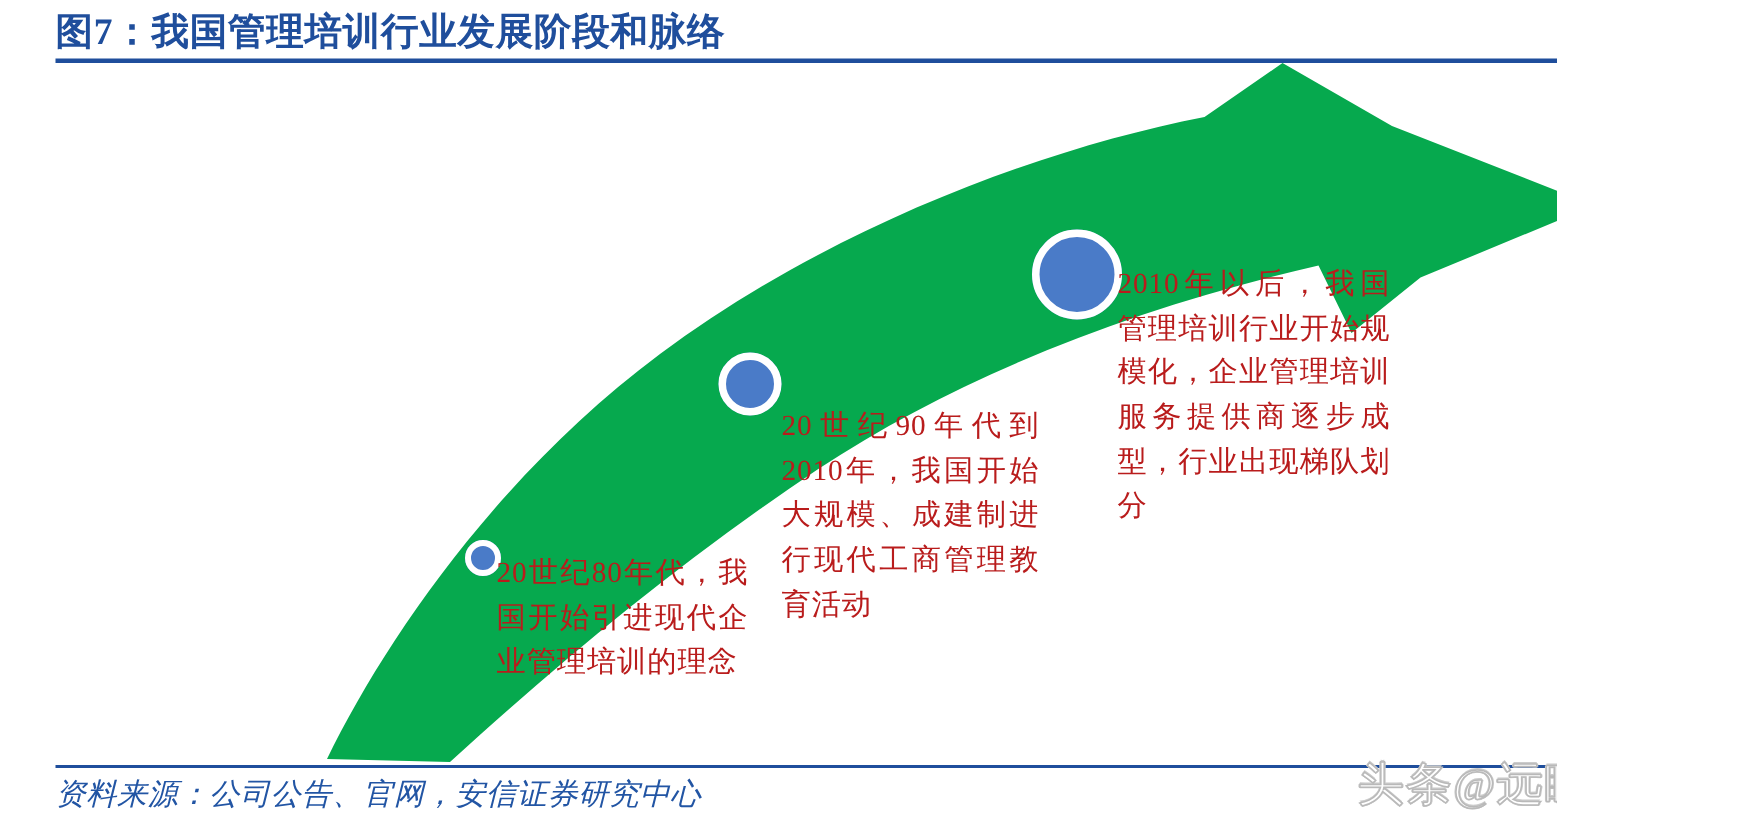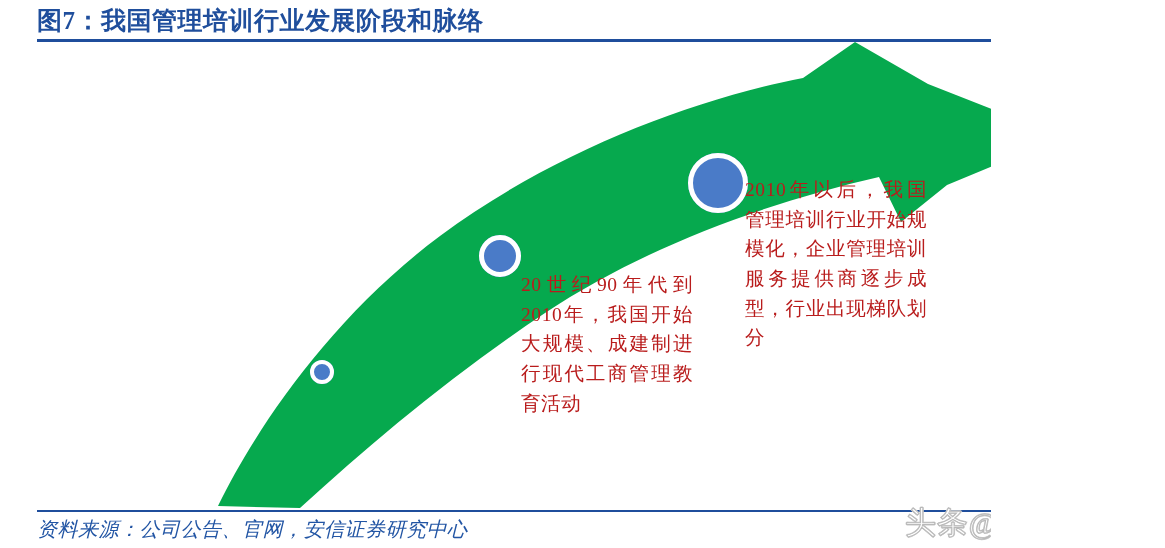--- a/index.html
+++ b/index.html
@@ -11,20 +11,21 @@
   body {
     font-family: "Liberation Serif", "DejaVu Serif", serif;
   }
 
   #figure {
     position: relative;
     width: 991px;
     height: 548px;
     background: #ffffff;
     overflow: hidden;
+    padding-left: 47px;
   }
 
   
   .fig-title {
     position: absolute;
     left: 37px;
     top: 4px;
     font-family: "Liberation Serif", "DejaVu Serif", serif;
     font-size: 25px;
     font-weight: bold;
@@ -147,20 +148,21 @@
         L 901 222
         L 879 177
         C 760 204, 640 250, 545 313
         C 452 375, 370 444, 300 508
         Z" fill="#06A94E"></path>
   </svg>
 
   <div class="node small">
     <div class="ring"></div>
   </div>
+  <div class="stage-text t1">20世纪80年代，我国开始引进现代企业管理培训的理念</div>
 
   <div class="node medium">
     <div class="ring"></div>
   </div>
   <div class="stage-text t2">20世纪90年代到2010年，我国开始大规模、成建制进行现代工商管理教育活动</div>
 
   <div class="node large">
     <div class="ring"></div>
   </div>
   <div class="stage-text t3">2010年以后，我国管理培训行业开始规模化，企业管理培训服务提供商逐步成型，行业出现梯队划分</div>

